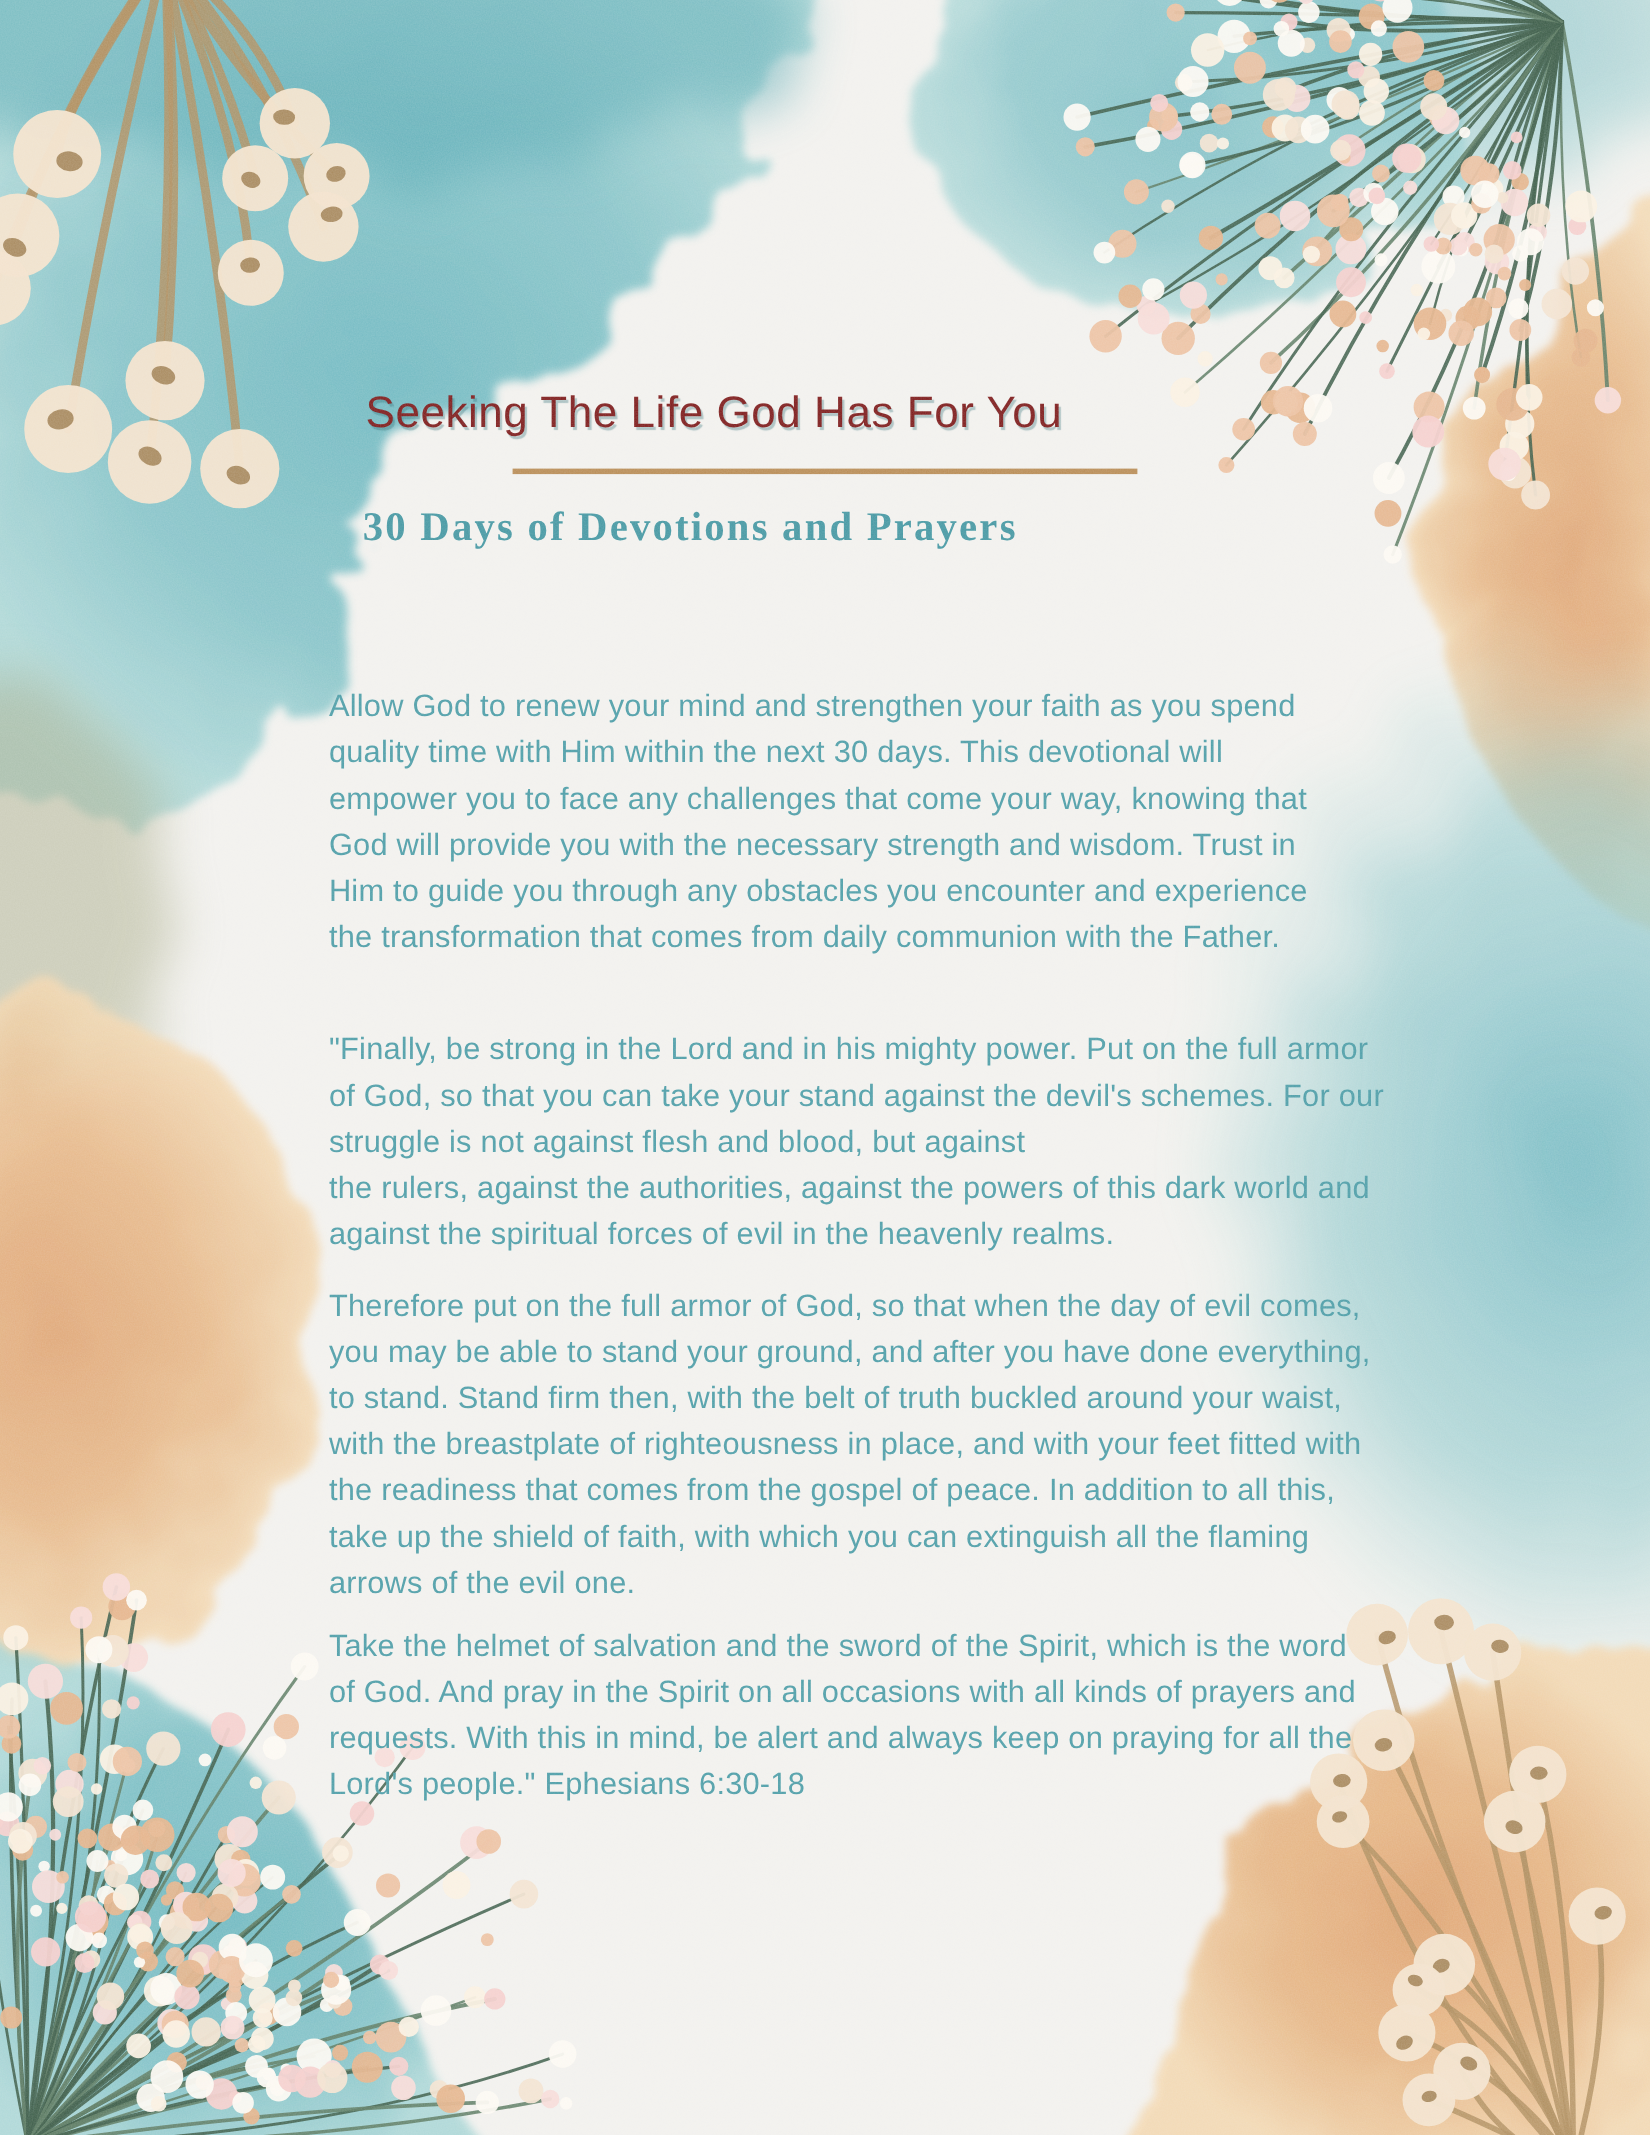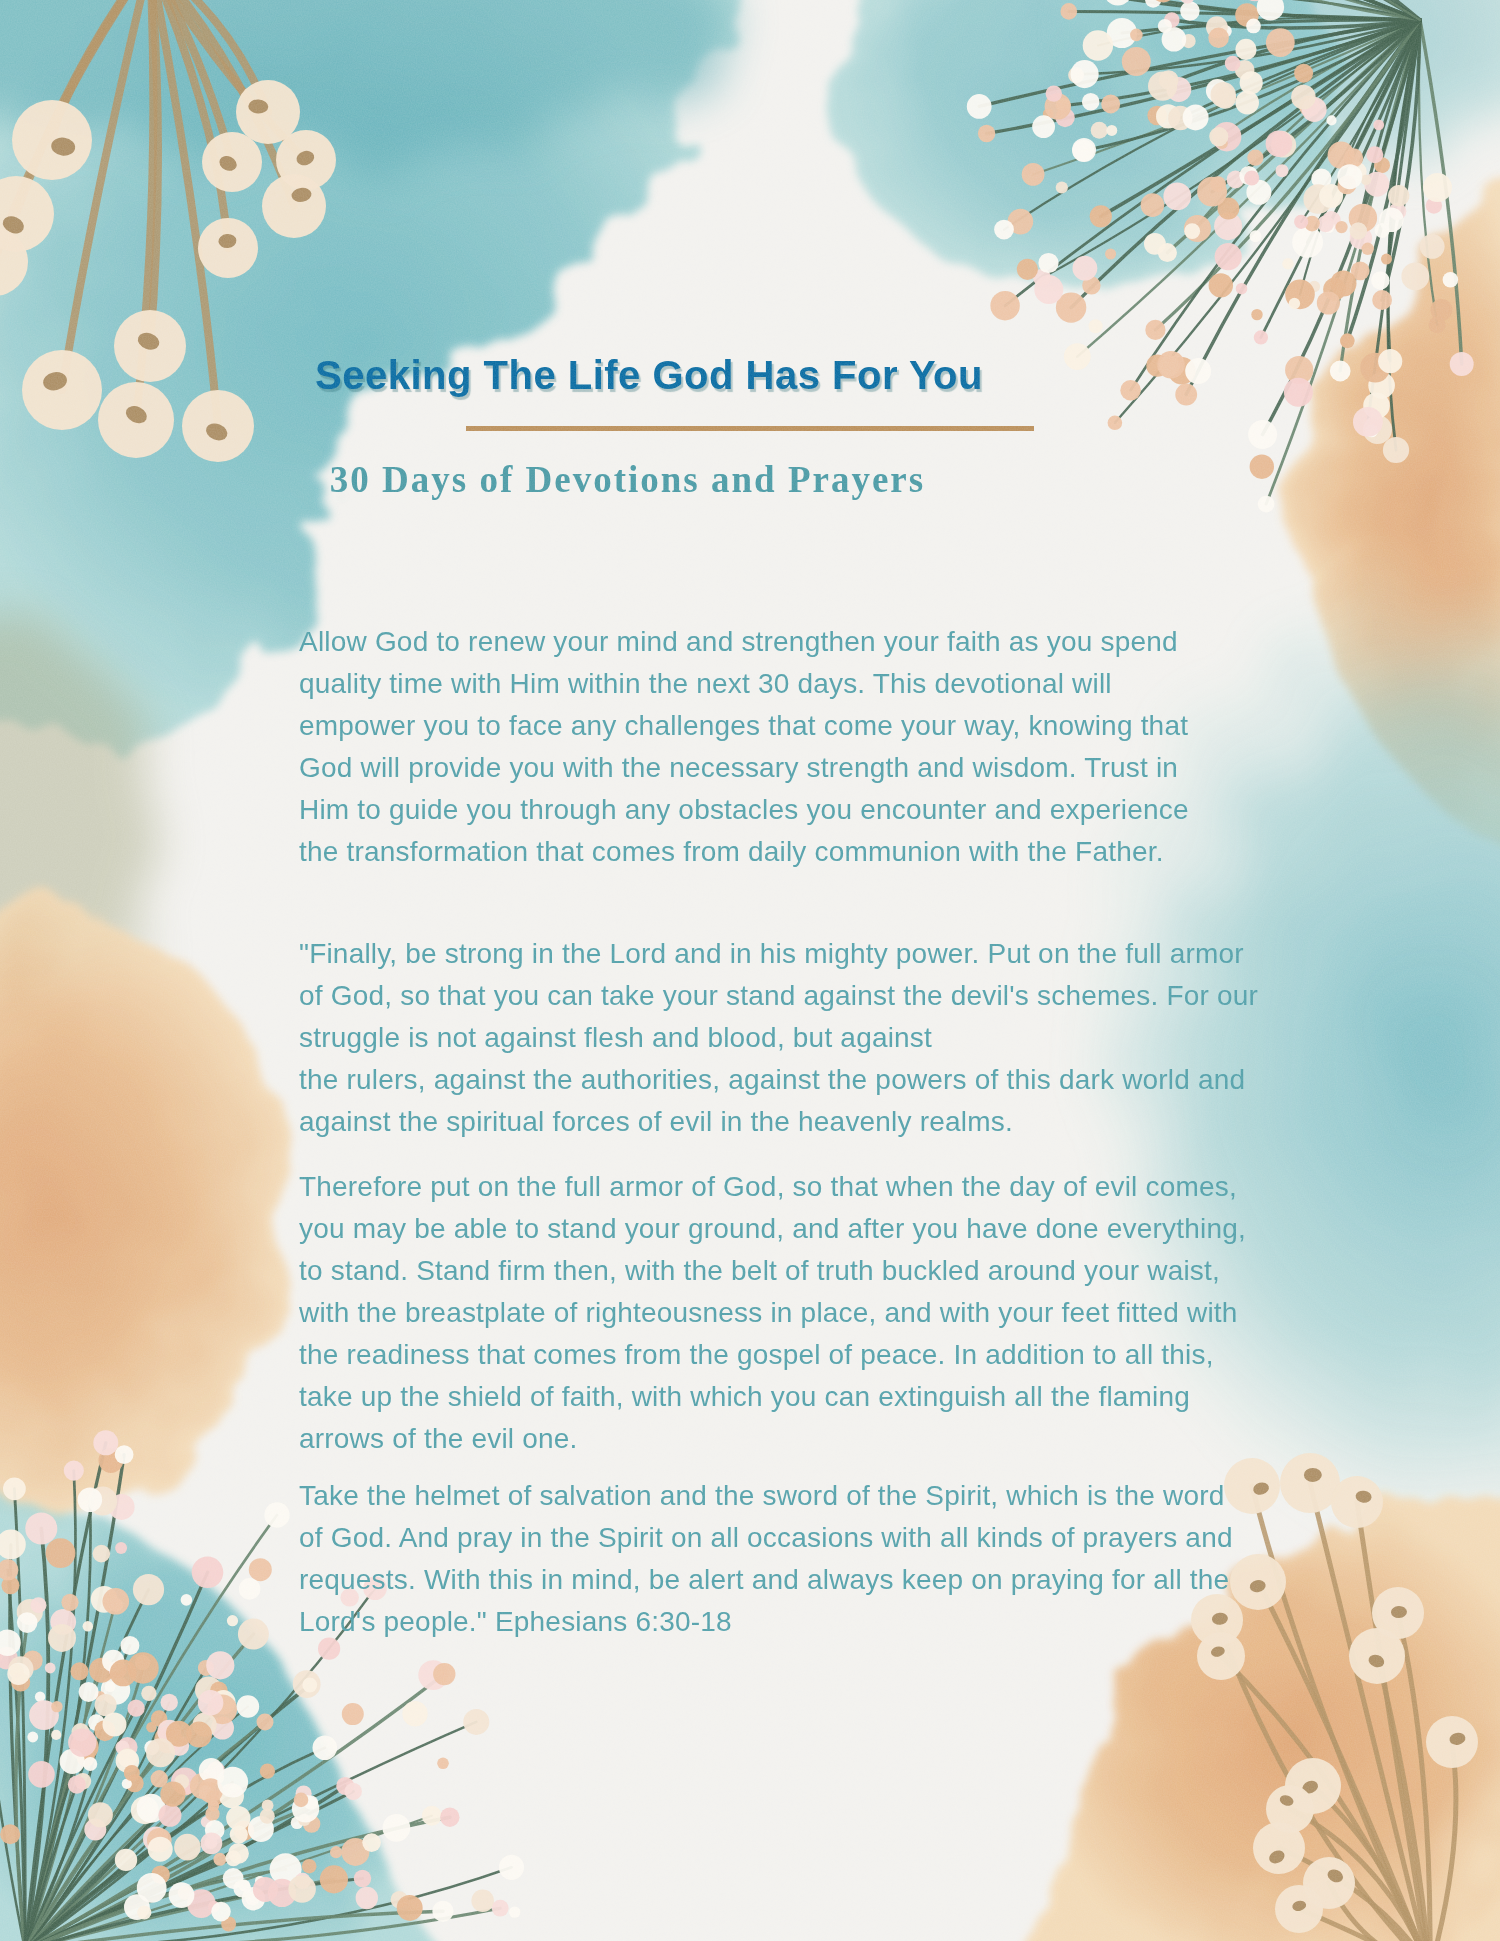--- a/index.html
+++ b/index.html
@@ -2,21 +2,21 @@
 <html><head>
 <meta charset="utf-8">
 <style>
   html,body{margin:0;padding:0;}
   body{width:1500px;height:1941px;overflow:hidden;background:#f3f2ef;position:relative;
        font-family:"Liberation Sans",sans-serif;}
   .page{position:absolute;inset:0;width:1500px;height:1941px;}
   svg.deco{position:absolute;left:0;top:0;width:1500px;height:1941px;z-index:1;}
   .content{position:absolute;inset:0;z-index:5;}
   .title{position:absolute;top:352px;left:0;width:1298px;margin:0;text-align:center;
-         font-size:40px;font-weight:700;letter-spacing:.5px;color:#0369a1;
+         font-size:40px;font-weight:400;letter-spacing:.5px;color:#7f1d1d;
          line-height:46px;text-shadow:2px 3px 1px rgba(36,104,112,.35);
          font-family:"Liberation Sans",sans-serif;}
   .divider{position:absolute;top:426px;left:466px;width:568px;height:5px;background:#ba8e58;}
   .subtitle{position:absolute;top:458px;left:0;width:1255px;margin:0;text-align:center;
             font-size:37px;font-weight:700;letter-spacing:2px;color:#4799a4;line-height:44px;
             font-family:"Liberation Serif",serif;}
   .para{position:absolute;left:299px;width:980px;margin:0;white-space:pre-line;
         font-size:28px;line-height:42px;letter-spacing:.2px;color:#4f9fa9;font-weight:400;}
   .p1{top:621px;} .p2{top:933px;} .p3{top:1166px;} .p4{top:1475px;}
   svg.grain-overlay{position:absolute;left:0;top:0;width:1500px;height:1941px;z-index:9;

